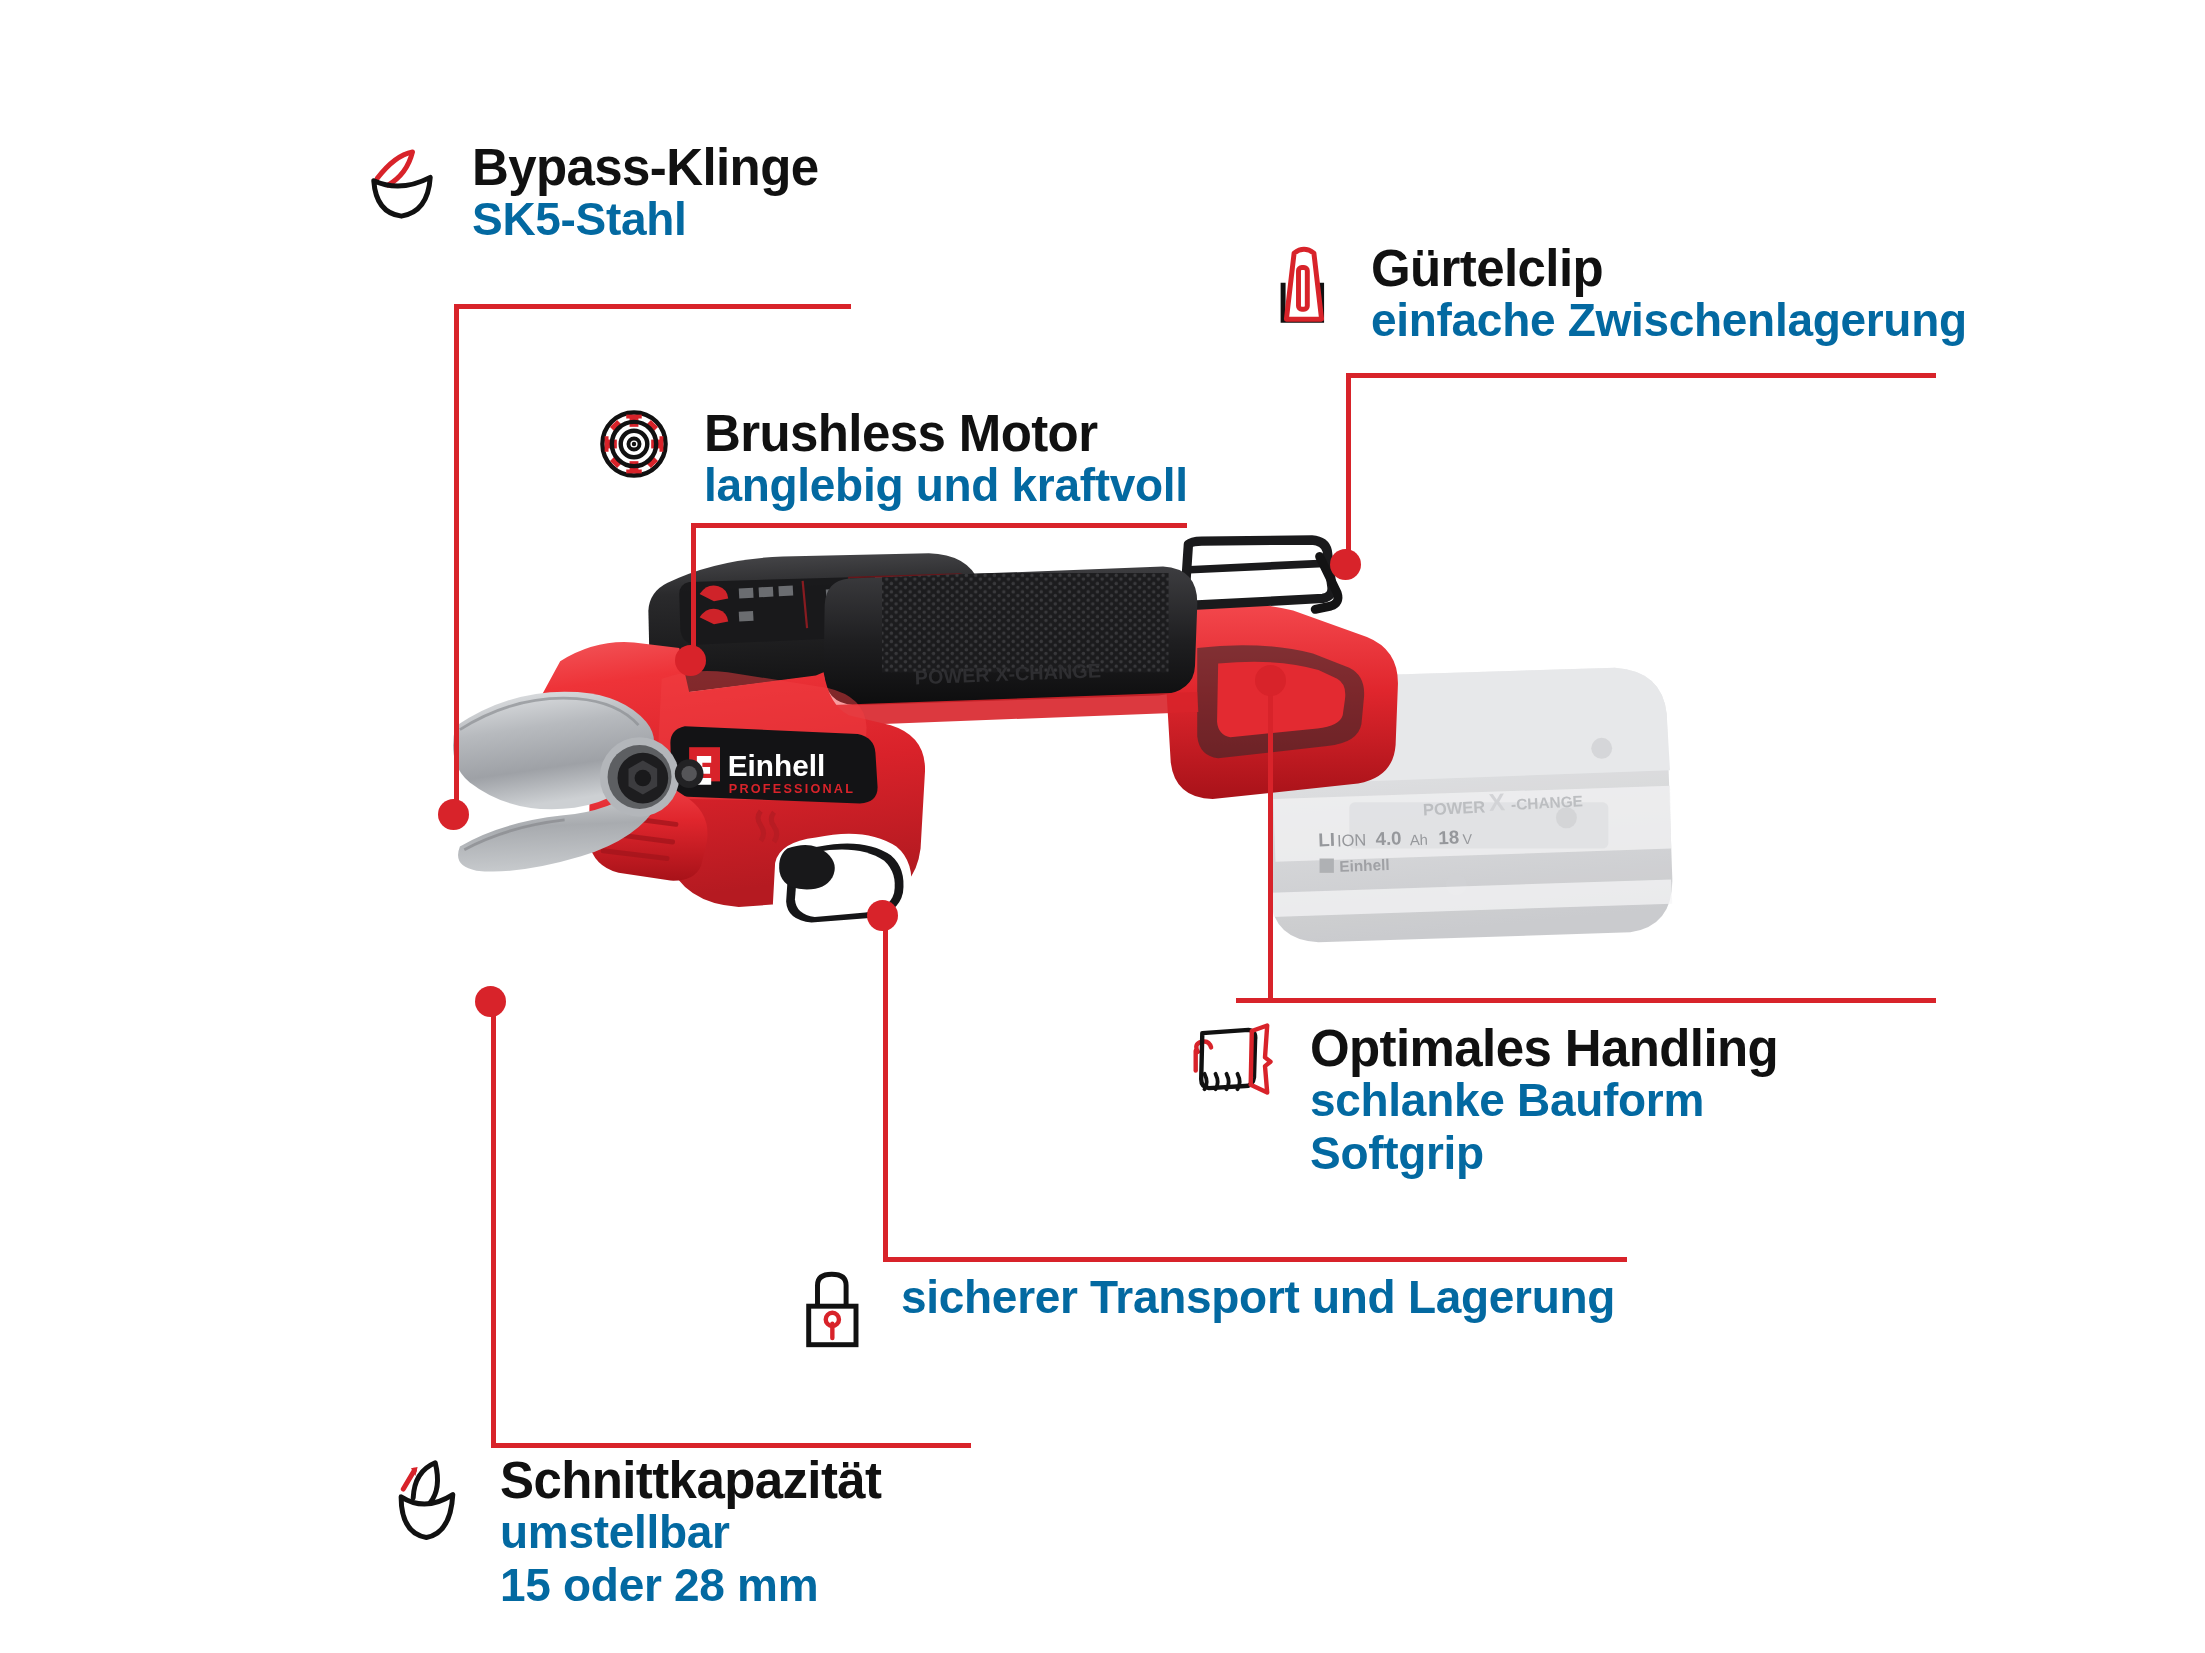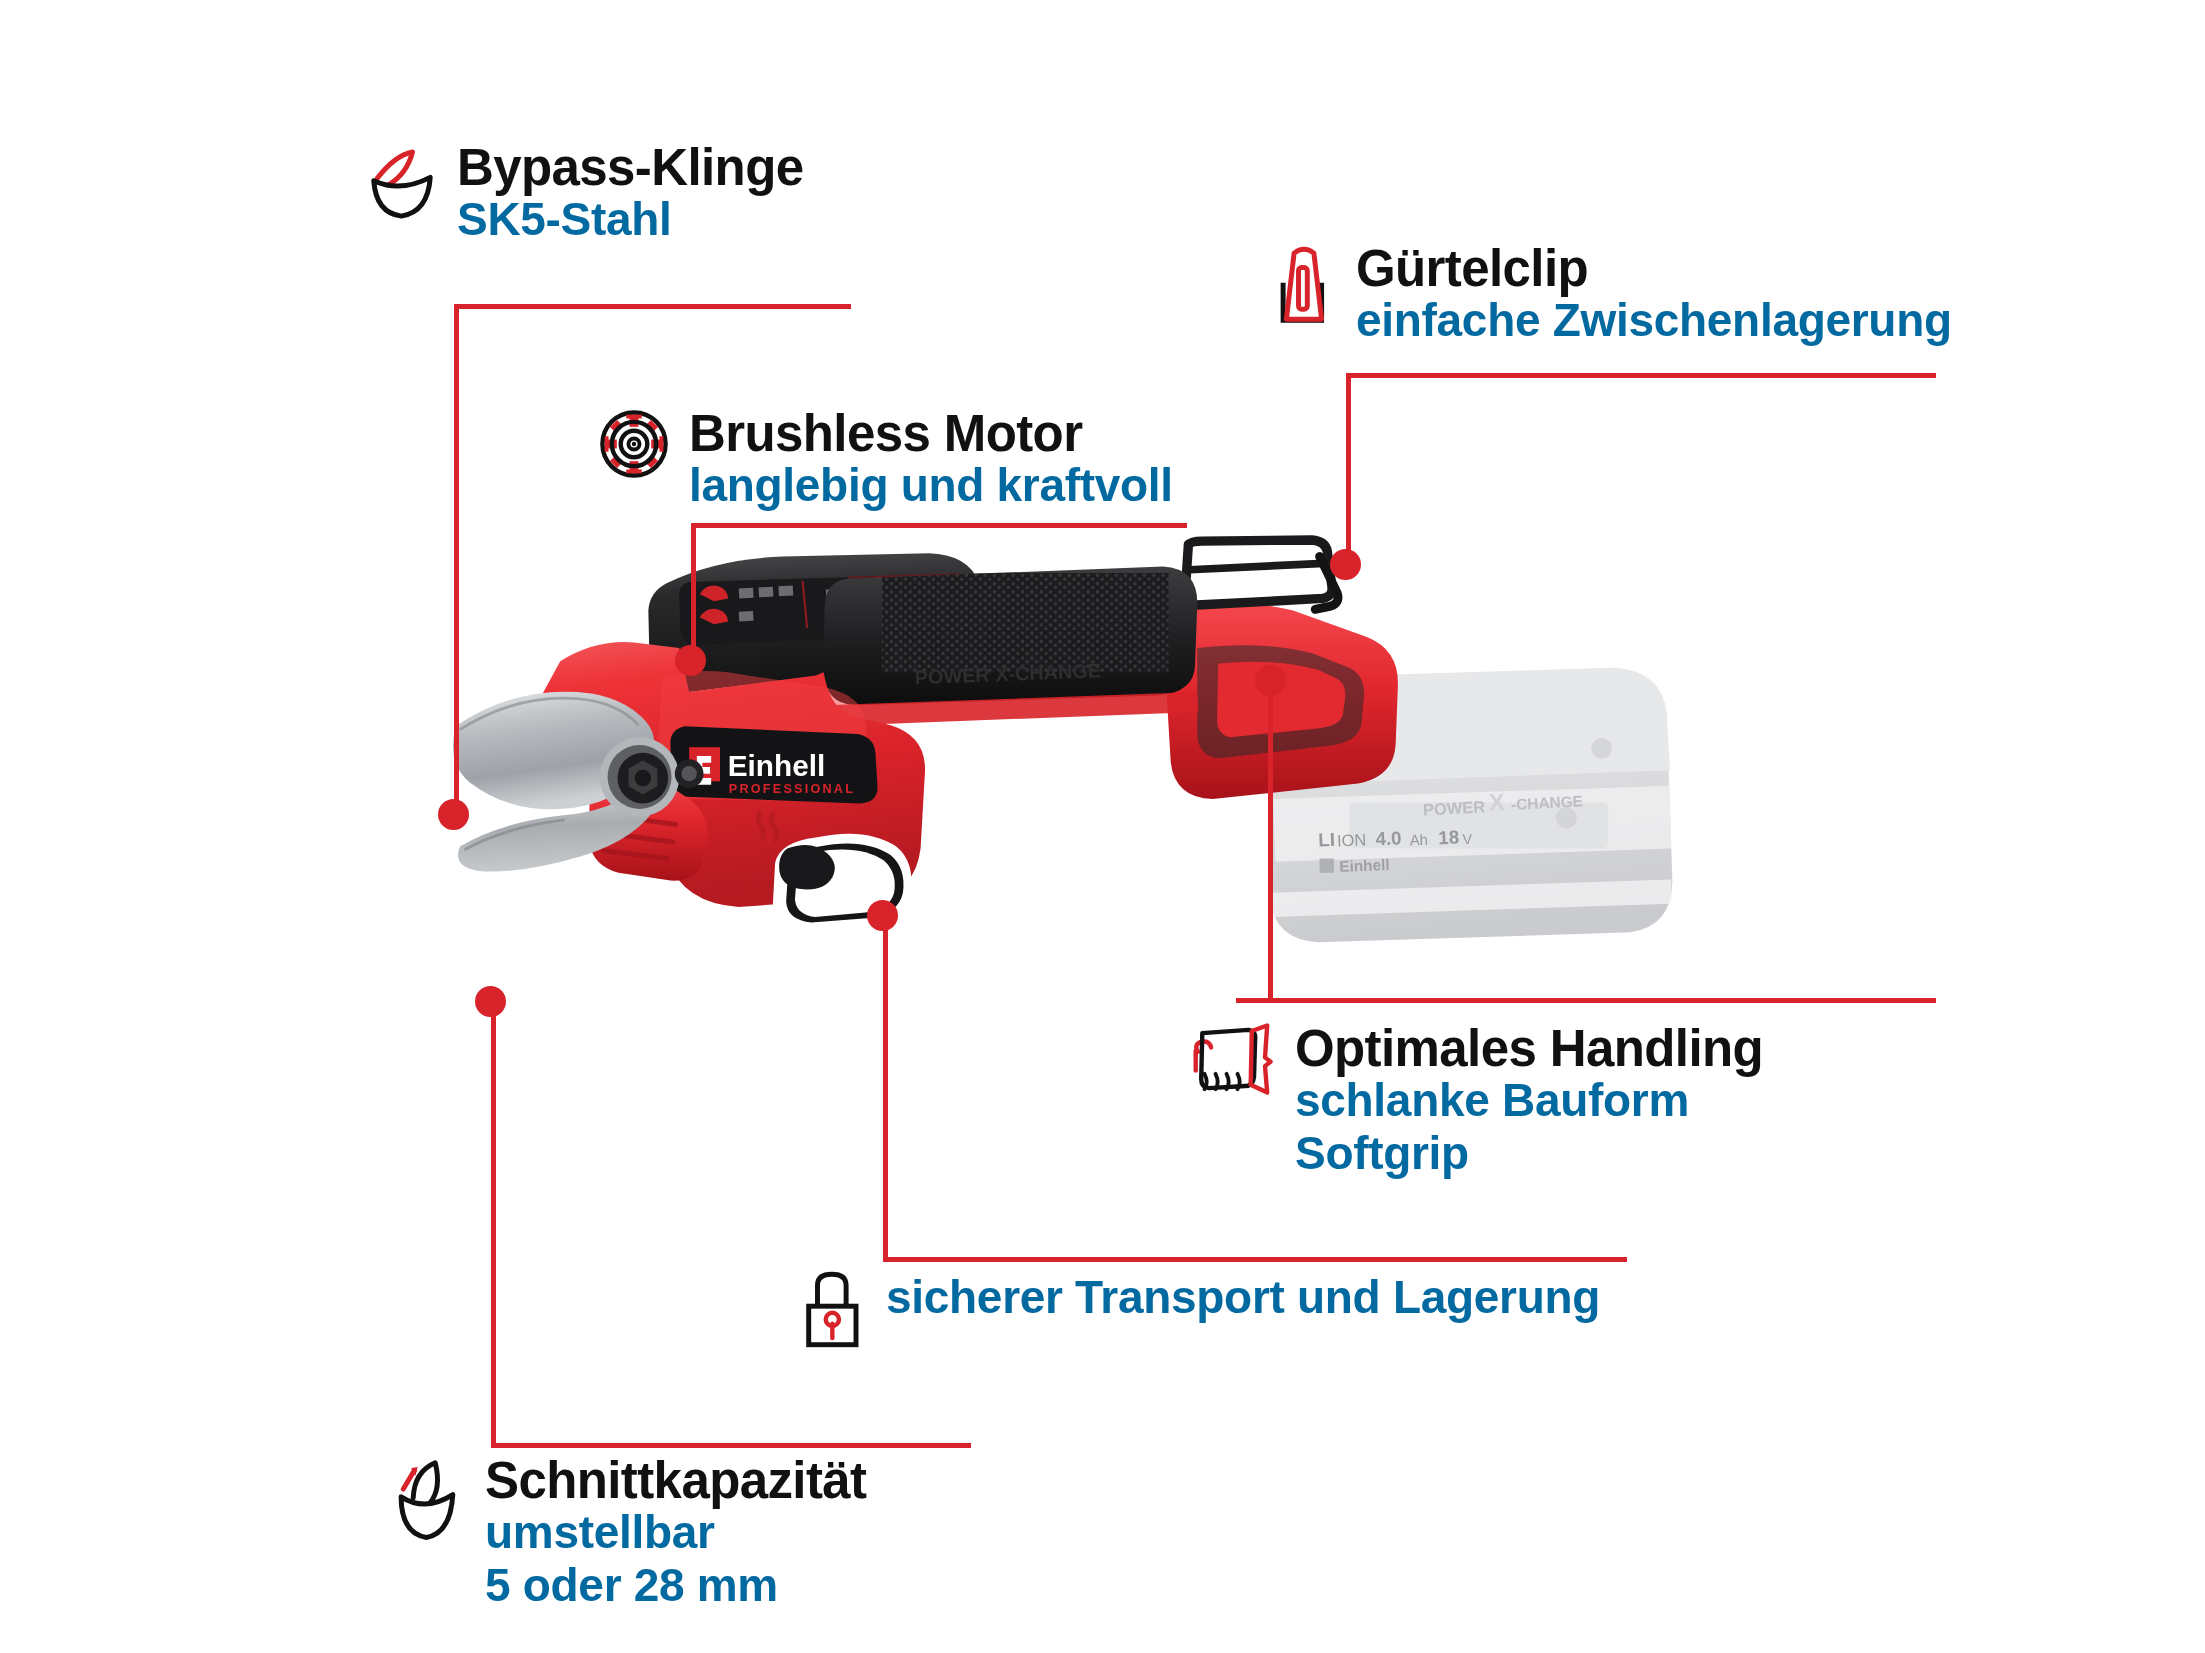--- a/index.html
+++ b/index.html
@@ -1,21 +1,21 @@
 <!DOCTYPE html>
 <html style="font-size:8.8px"><head>
 <meta charset="utf-8">
 <style>
   html,body{margin:0;padding:0;background:#fff;}
   body{width:2205px;height:1654px;position:relative;overflow:hidden;
        font-family:"Liberation Sans","DejaVu Sans",sans-serif;background:#ffffff;}
   #stage{position:absolute;left:0;top:0;width:2205px;height:1654px;background:#fff;}
 
   
-  .callout{position:absolute;display:flex;align-items:flex-start;gap:19px;}
+  .callout{position:absolute;display:flex;align-items:flex-start;gap:34px;}
   .callout .ico{flex:0 0 auto;display:block;}
   .callout .txt{display:block;}
   .c-title{font-size:51px;font-weight:700;color:#111111;line-height:1.0;
            letter-spacing:-0.6px;white-space:nowrap;margin:0;}
   .c-sub{font-size:46px;font-weight:700;color:#0369a1;line-height:1.16;
          letter-spacing:-0.3px;white-space:nowrap;margin:0;}
 
   
   .lead{position:absolute;background:#d8232a;}
   .lead.v{width:5px;}
@@ -325,18 +325,18 @@
       <svg width="77" height="88" viewBox="0 0 140 160">
         <path d="M26 62 L46 28" stroke="#d8232a" stroke-width="9" stroke-linecap="round"></path>
         <path d="M40 24 L52 22 L48 38 Z" fill="#d8232a"></path>
         <path d="M44 78 Q46 30 84 14 Q96 62 74 88" fill="none" stroke="#111111" stroke-width="9" stroke-linejoin="round" stroke-linecap="round"></path>
         <path d="M22 76 Q66 104 116 72 Q112 142 68 150 Q22 142 22 76Z" fill="none" stroke="#111111" stroke-width="9" stroke-linejoin="round"></path>
       </svg>
     </span>
     <span class="txt">
       <div class="c-title">Schnittkapazität</div>
       <div class="c-sub">umstellbar</div>
-      <div class="c-sub">5 oder 28 mm</div>
+      <div class="c-sub">15 oder 28 mm</div>
     </span>
   </div>
 
 </div>
 
 
 </body></html>

